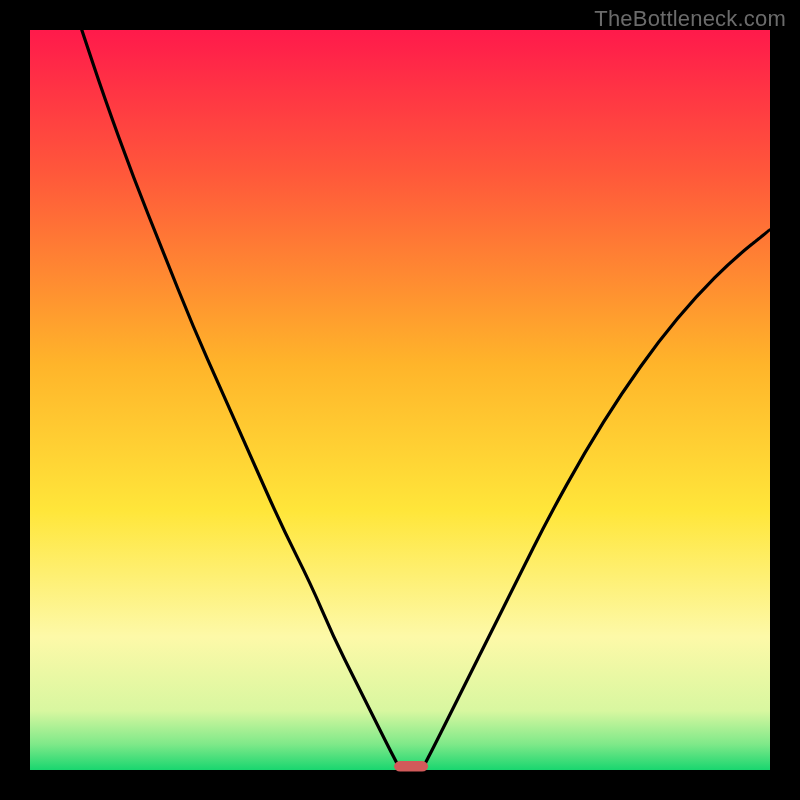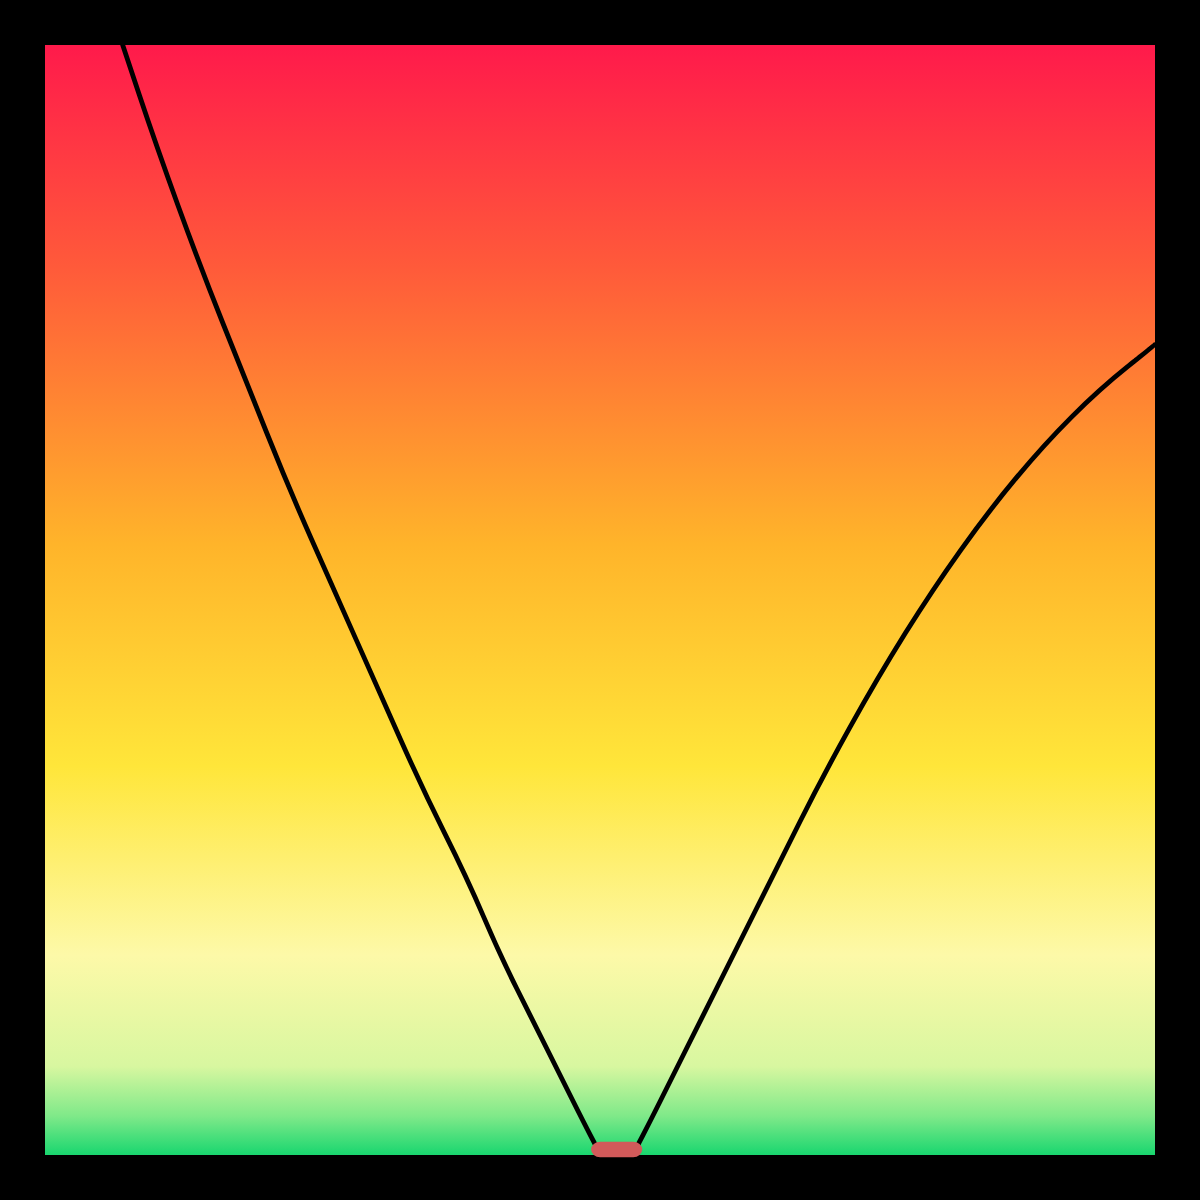--- a/index.html
+++ b/index.html
@@ -31,20 +31,21 @@
     position: absolute;
     left: 0;
     top: 0;
   }
 </style>
 </head>
 <body>
 
 <div class="stage">
 
+  <div class="watermark">TheBottleneck.com</div>
 
   <svg class="plot" width="800" height="800" viewBox="0 0 800 800">
     <defs>
       <linearGradient id="bg-grad" x1="0" y1="0" x2="0" y2="1">
           <stop offset="0%" stop-color="#ff1a4b"></stop>
           <stop offset="20%" stop-color="#ff5a3a"></stop>
           <stop offset="45%" stop-color="#ffb42a"></stop>
           <stop offset="65%" stop-color="#ffe63a"></stop>
           <stop offset="82%" stop-color="#fdf9a8"></stop>
           <stop offset="92%" stop-color="#d8f7a0"></stop>

